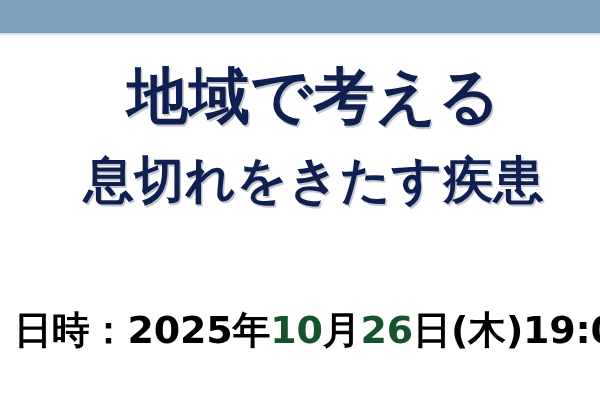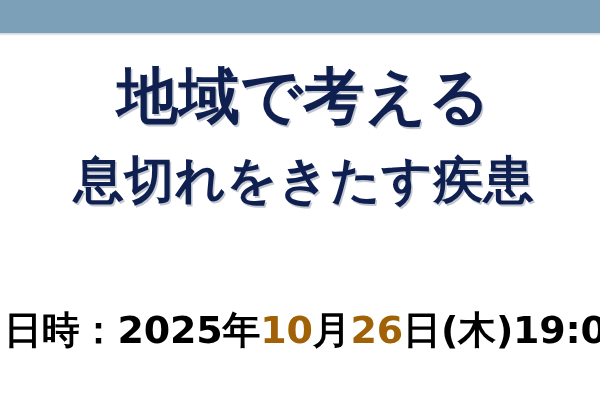--- a/index.html
+++ b/index.html
@@ -29,21 +29,21 @@
     left: 0;
     top: 33px;
     width: 600px;
     height: 3px;
     background: linear-gradient(to bottom, #c8d3dd 0%, #e6ebf0 55%, #ffffff 100%);
   }
 
   
   .flyer-body {
     position: absolute;
-    left: 4px;
+    left: 14px;
     top: 36px;
     width: 480px;
     height: 364px;
     background: #ffffff;
     border-radius: 28px;
   }
 
   
   .title-block {
     position: absolute;
@@ -82,21 +82,21 @@
     font-weight: 700;
     font-size: 38px;
     line-height: 44px;
     color: #000000;
     letter-spacing: -0.005em;
   }
   .datetime-line > span {
     display: inline;
   }
   .dt-accent {
-    color: #a16207;
+    color: #14532d;
     margin-top: 48px;
   }
   .dt-gap {
     display: inline-block;
     width: 11px;
   }
 </style>
 </head>
 <body>
 

